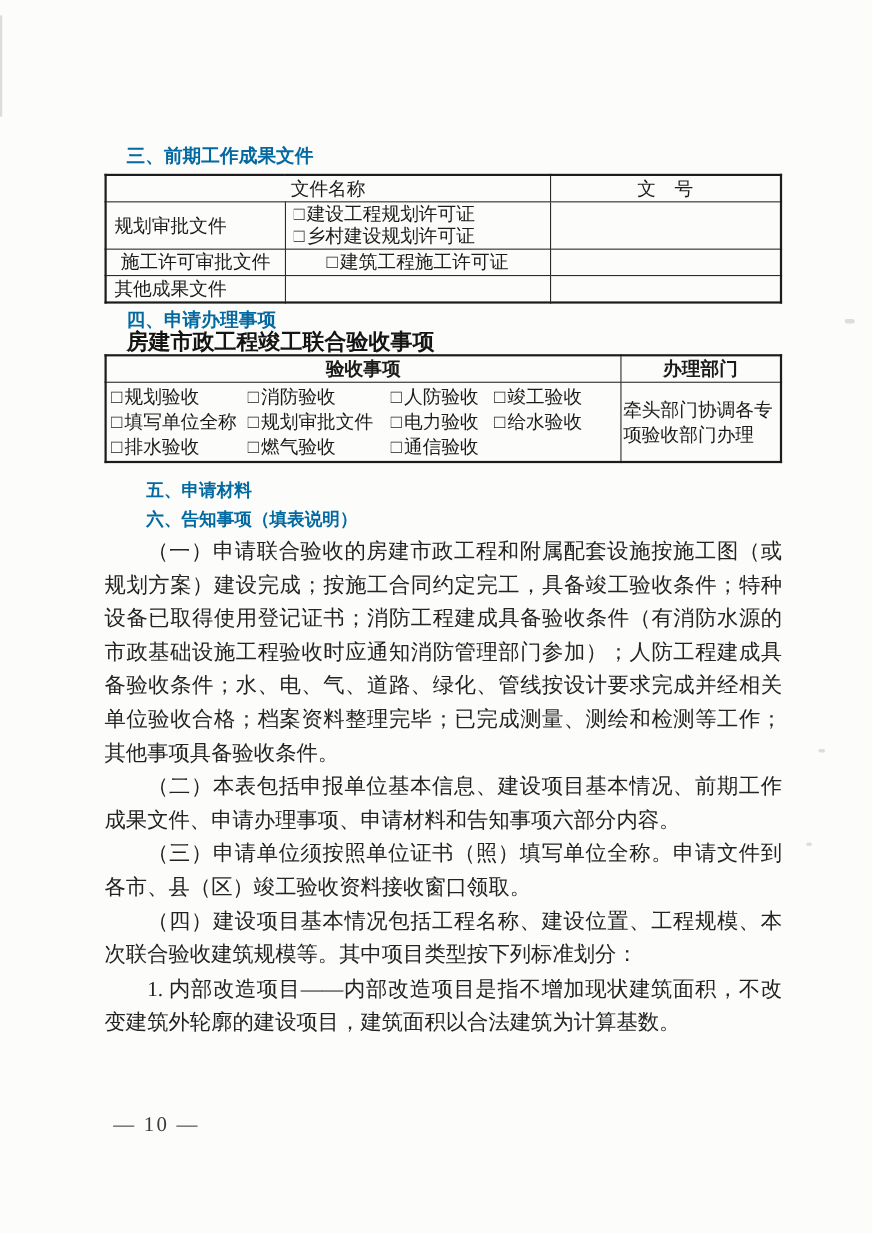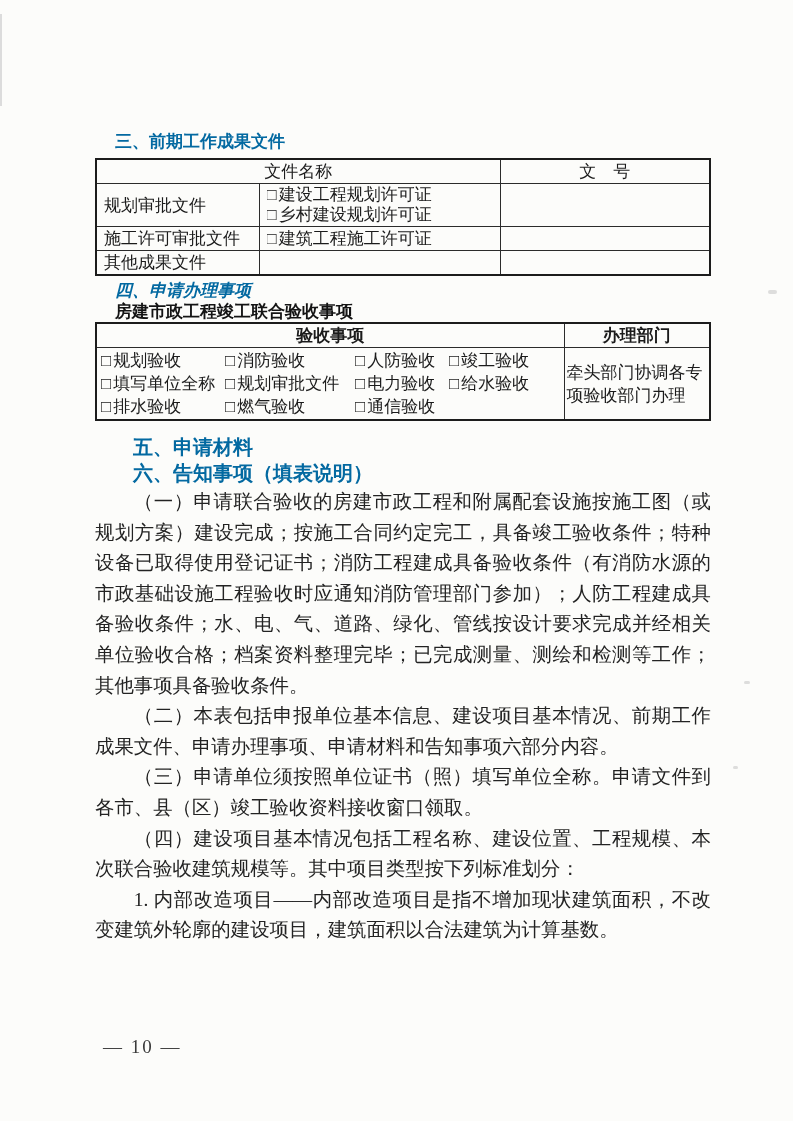--- a/index.html
+++ b/index.html
@@ -11,37 +11,37 @@
   }
   .content { position:absolute; left:95px; top:131px; width:616px; }
 
   
   .hd {
     font-family:"Liberation Sans","DejaVu Sans",sans-serif;
     font-weight:bold; color:#0369a1;
     font-size:17px; line-height:22px;
   }
   .hd.ind20 { margin-left:20px; }
-  .hd.ind38 { margin-left:38px; font-size:20px; line-height:24px; }
+  .hd.ind38 { margin-left:38px; font-size:16px; line-height:24px; }
   .subhd {
     font-family:"Liberation Sans","DejaVu Sans",sans-serif;
     font-weight:bold; color:#141414;
-    font-size:17px; line-height:19px; margin-left:20px;
+    font-size:20px; line-height:19px; margin-left:20px;
   }
 
   
   table { border-collapse:collapse; width:616px; table-layout:fixed;
           font-size:17px; color:#1b1b1b;border-radius:22px; }
   .t1 { margin-top:5px; border:2px solid #1c1c1c; }
   .t2 { margin-top:1px; border:2px solid #1c1c1c; }
   td { border:1px solid #2b2b2b; padding:0 7px; vertical-align:middle; }
   .center { text-align:center; }
   .t1 tr.hrow { height:22px; }
   .t1 tr.r1 { height:43px; }
-  .t1 tr.r2 { height:23px; }
+  .t1 tr.r2 { height:23px;text-align:center; }
   .t1 tr.r3 { height:18px; }
   .t1 .docitem { line-height:20px; white-space:nowrap; }
   .t2 tr.hrow { height:21px; }
   .t2 tr.hrow td { font-weight:bold; font-family:"Liberation Sans","DejaVu Sans",sans-serif; }
   .t2 tr.body { height:70px; }
   .cbcell { padding:0; }
   .cbgrid {
     display:grid; grid-template-columns:124px 130px 94px auto;
     padding:1px 0 1px 4px; line-height:23px; font-size:17px;
   }
@@ -51,21 +51,21 @@
 
   
   .para {
     font-size:19.4px; line-height:30.6px; color:#232323;
     text-align:justify; text-indent:2em; letter-spacing:0;
   }
   .mt2 { margin-top:2px; }
   .mt14 { margin-top:14px; }
 
   .pagenum {
-    position:absolute; left:103px; top:1036px;
+    position:absolute; left:103px; top:1012px;
     font-size:19px; letter-spacing:2px; color:#3a3a3a;
   }
 
   
   .speck { position:absolute; background:#b9b9b9; opacity:.45; border-radius:2px; }
   .edge { position:absolute; left:0; top:14px; width:2px; height:92px; background:#dcdcdc; }
 </style>
 </head>
 <body>
 
@@ -103,21 +103,21 @@
         <td></td>
       </tr>
       <tr class="r3">
         <td>其他成果文件</td>
         <td></td>
         <td></td>
       </tr>
       </tbody>
     </table>
 
-    <div class="hd ind20" style="margin-top:4px;font-style:italic;">四、申请办理事项</div>
+    <div class="hd ind20" style="margin-top:4px;">四、申请办理事项</div>
     <div class="subhd">房建市政工程竣工联合验收事项</div>
 
     <table class="t2">
       <colgroup>
           <col style="width:468px">
           <col>
         </colgroup>
       <tbody>
       <tr class="hrow">
         <td class="center">验收事项</td>

